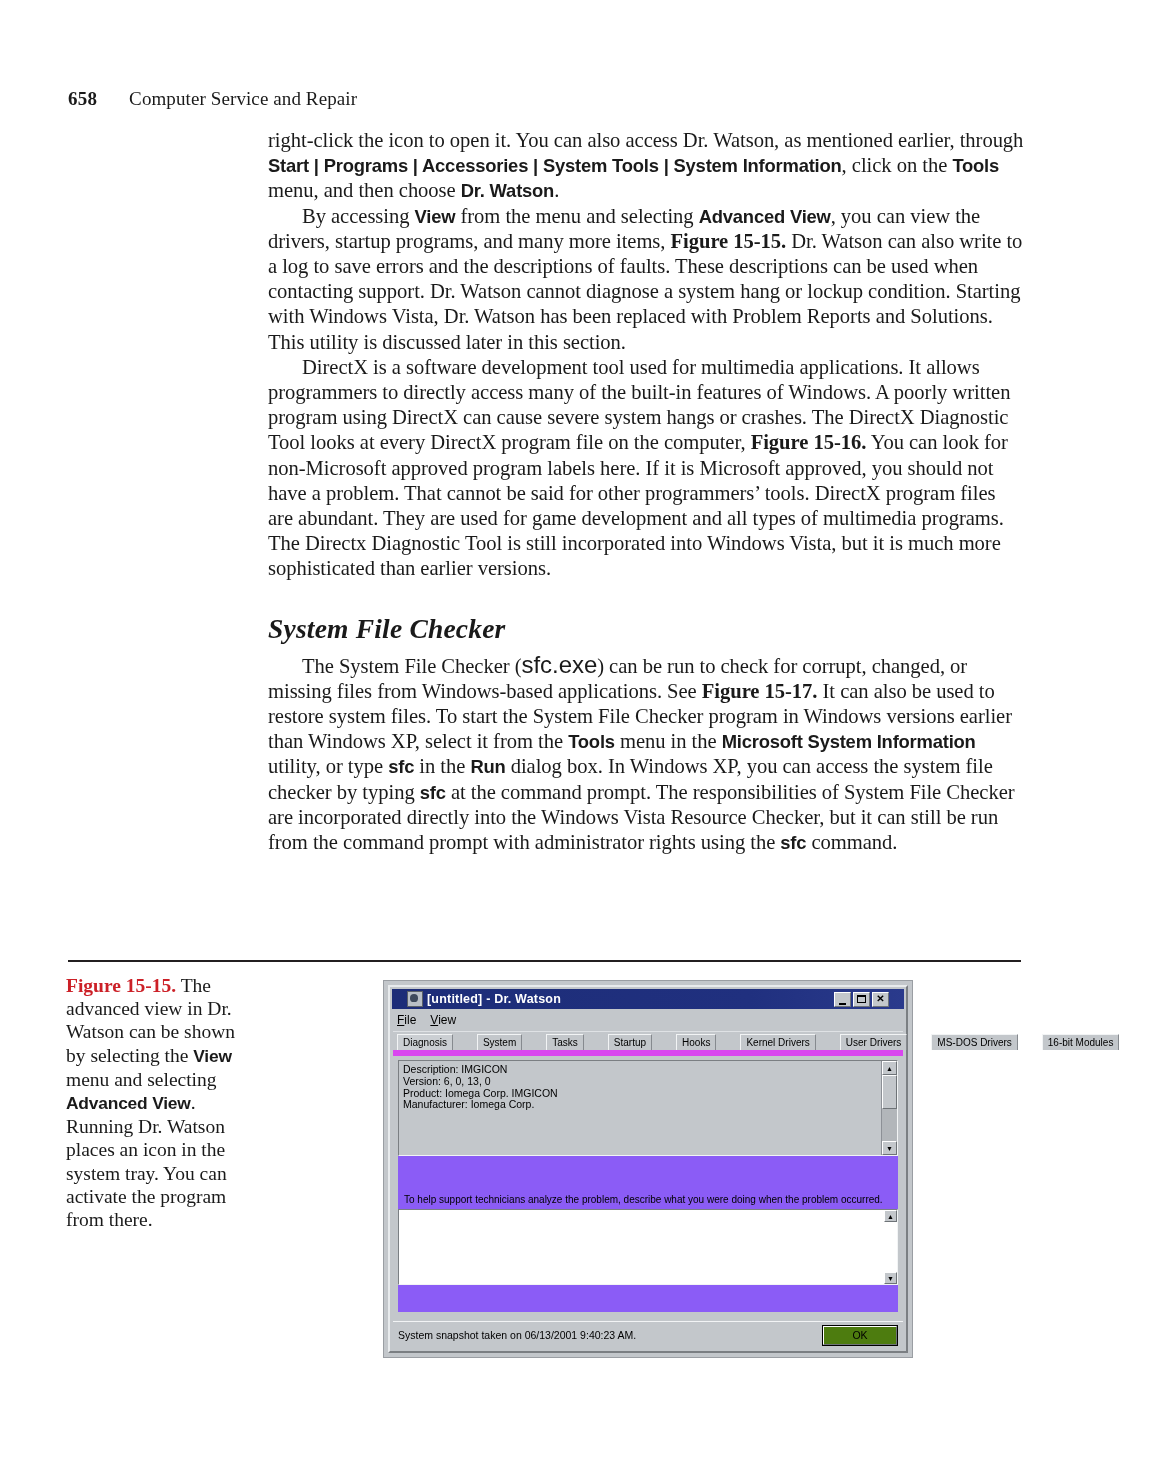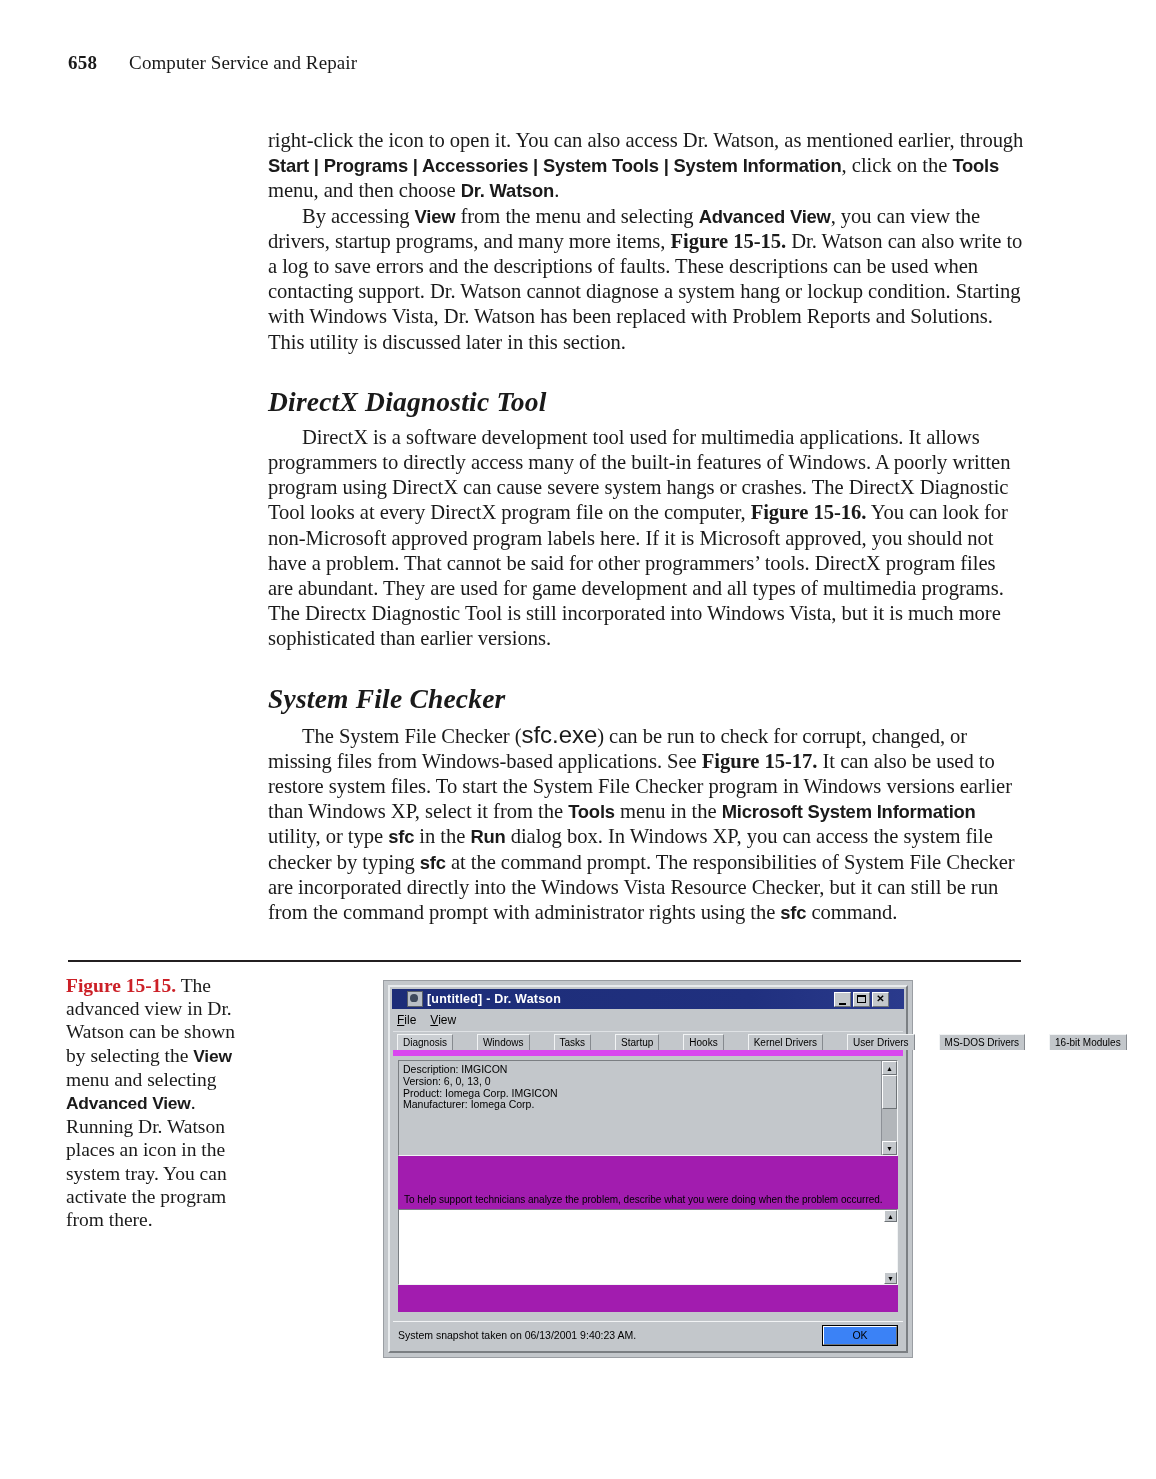--- a/index.html
+++ b/index.html
@@ -27,20 +27,21 @@
   }
   .folio {
     font-weight: bold;
     font-size: 19px;
     letter-spacing: .2px;
   }
   .head-title {
     font-size: 19px;
     margin-left: 32px;
     letter-spacing: .1px;
+    margin-top: 36px;
   }
 
   
   .column {
     position: absolute;
     left: 268px;
     top: 128px;
     width: 757px;
   }
   p.body {
@@ -227,21 +228,21 @@
     font-weight: normal;
     position: relative;
     z-index: 2;
   }
 
   .panel {
     flex: 1;
     margin: 4px 5px 4px 5px;
     display: flex;
     flex-direction: column;
-    background: #a21caf;
+    background: #8b5cf6;
   }
 
   .listbox {
     height: 96px;
     background: #c3c7cb;
     border-top: 1.5px solid #7b7f83;
     border-left: 1.5px solid #7b7f83;
     border-right: 1.5px solid #f2f4f5;
     border-bottom: 1.5px solid #f2f4f5;
     box-sizing: border-box;
@@ -333,21 +334,21 @@
     margin: 2px 3px 3px 3px;
   }
   .status-text {
     flex: 1;
     font-size: 10.5px;
     color: #000;
   }
   .okbtn {
     width: 74px;
     height: 19px;
-    background: #3b82f6;
+    background: #4d7c0f;
     border-top: 1.5px solid #ffffff;
     border-left: 1.5px solid #ffffff;
     border-right: 1.5px solid #6e7377;
     border-bottom: 1.5px solid #6e7377;
     box-sizing: border-box;
     font-size: 10.5px;
     color: #000;
     display: flex; align-items: center; justify-content: center;
     outline: 1px solid #000;
     outline-offset: 0px;
@@ -360,21 +361,20 @@
   <span class="folio">658</span>
   <span class="head-title">Computer Service and Repair</span>
 </div>
 
 <div class="column">
 
   <p class="body"><span>right-click the icon to open it. You can also access Dr. Watson, as mentioned earlier, through </span><b class="ui">Start | Programs | Accessories | System Tools | System Information</b><span>, click on the </span><b class="ui">Tools</b><span> menu, and then choose </span><b class="ui">Dr. Watson</b><span>.</span></p>
 
   <p class="body indent"><span>By accessing </span><b class="ui">View</b><span> from the menu and selecting </span><b class="ui">Advanced View</b><span>, you can view the drivers, startup programs, and many more items, </span><b class="serif-bold">Figure 15-15.</b><span> Dr. Watson can also write to a log to save errors and the descriptions of faults. These descriptions can be used when contacting support. Dr. Watson cannot diagnose a system hang or lockup condition. Starting with Windows Vista, Dr. Watson has been replaced with Problem Reports and Solutions. This utility is discussed later in this section.</span></p>
 
-  <h2 class="section">DirectX Diagnostic Tool</h2>
 
   <p class="body indent"><span>DirectX is a software development tool used for multimedia applications. It allows programmers to directly access many of the built-in features of Windows. A poorly written program using DirectX can cause severe system hangs or crashes. The DirectX Diagnostic Tool looks at every DirectX program file on the computer, </span><b class="serif-bold">Figure 15-16.</b><span> You can look for non-Microsoft approved program labels here. If it is Microsoft approved, you should not have a problem. That cannot be said for other programmers’ tools. DirectX program files are abundant. They are used for game development and all types of multimedia programs. The Directx Diagnostic Tool is still incorporated into Windows Vista, but it is much more sophisticated than earlier versions.</span></p>
 
   <h2 class="section">System File Checker</h2>
 
   <p class="body indent"><span>The System File Checker (</span><span class="mono-ui">sfc.exe</span><span>) can be run to check for corrupt, changed, or missing files from Windows-based applications. See </span><b class="serif-bold">Figure 15-17.</b><span> It can also be used to restore system files. To start the System File Checker program in Windows versions earlier than Windows XP, select it from the </span><b class="ui">Tools</b><span> menu in the </span><b class="ui">Microsoft System Information</b><span> utility, or type </span><b class="ui">sfc</b><span> in the </span><b class="ui">Run</b><span> dialog box. In Windows XP, you can access the system file checker by typing </span><b class="ui">sfc</b><span> at the command prompt. The responsibilities of System File Checker are incorporated directly into the Windows Vista Resource Checker, but it can still be run from the command prompt with administrator rights using the </span><b class="ui">sfc</b><span> command.</span></p>
 
 </div>
 
 <div class="fig-rule"></div>
@@ -406,21 +406,21 @@
 
     <div class="menubar">
       <span class="mitem"><u>F</u><span>ile</span></span>
       <span class="mitem"><u>V</u><span>iew</span></span>
     </div>
 
     <div class="client">
 
       <div class="tabstrip">
         <div class="tab active">Diagnosis</div>
-        <div class="tab">Windows</div>
+        <div class="tab">System</div>
         <div class="tab">Tasks</div>
         <div class="tab">Startup</div>
         <div class="tab">Hooks</div>
         <div class="tab">Kernel Drivers</div>
         <div class="tab">User Drivers</div>
         <div class="tab">MS-DOS Drivers</div>
         <div class="tab">16-bit Modules</div>
       </div>
 
       <div class="panel">

